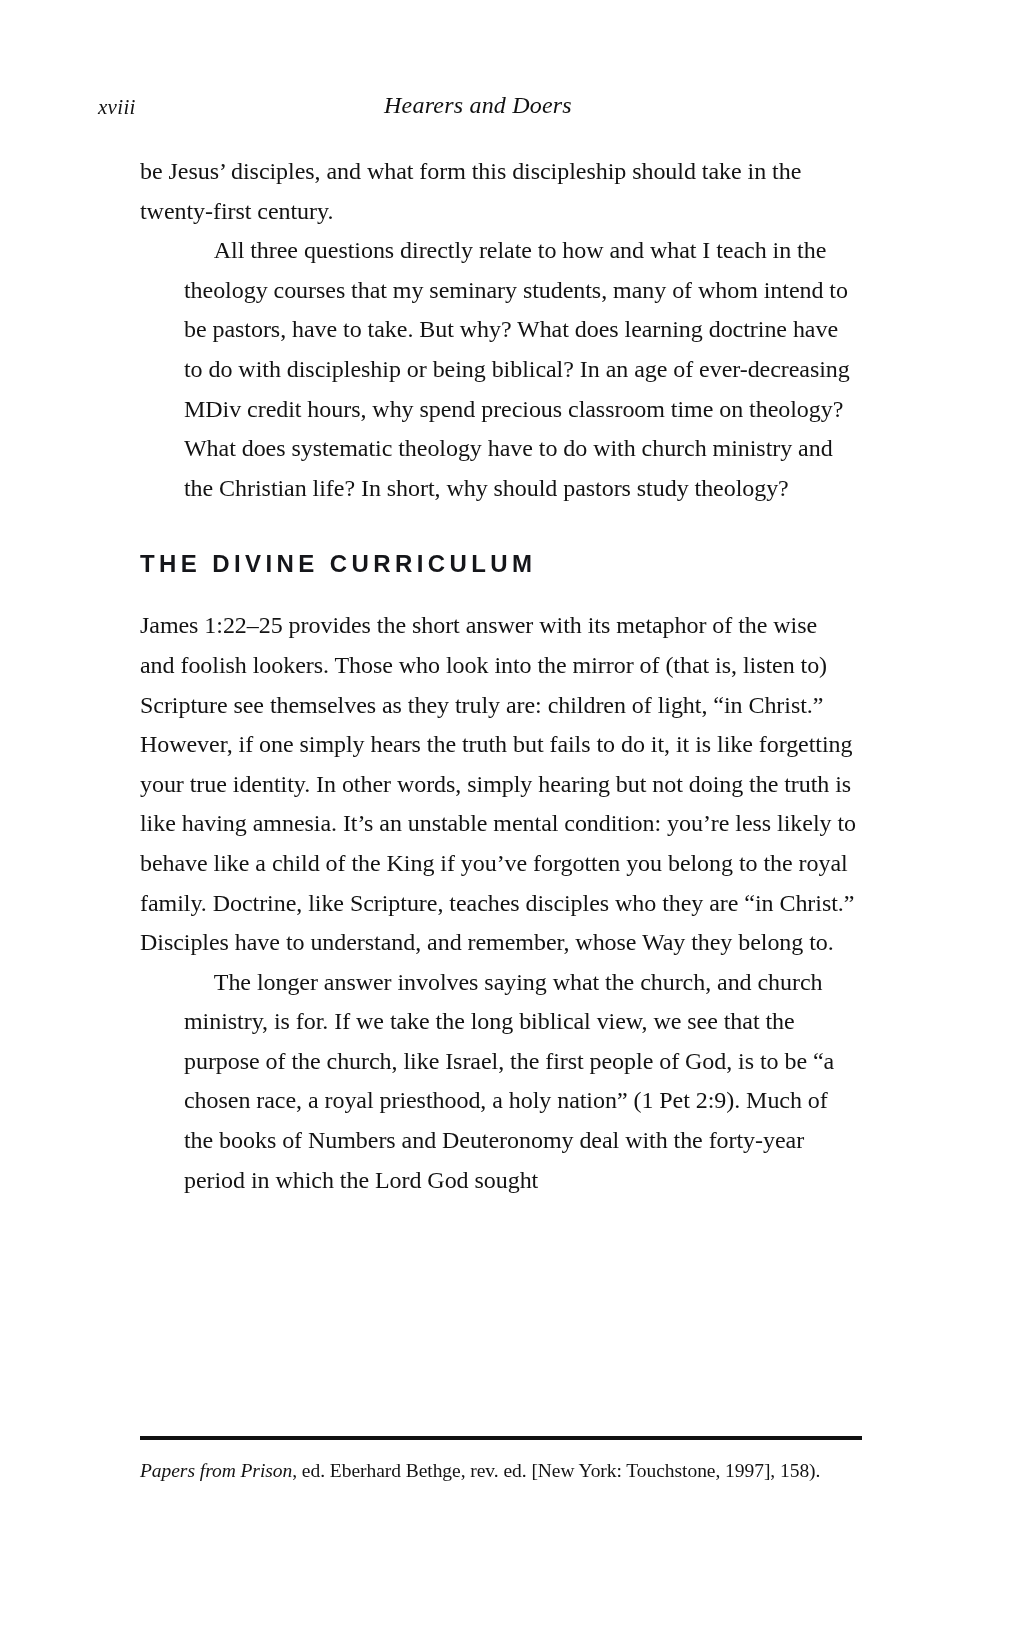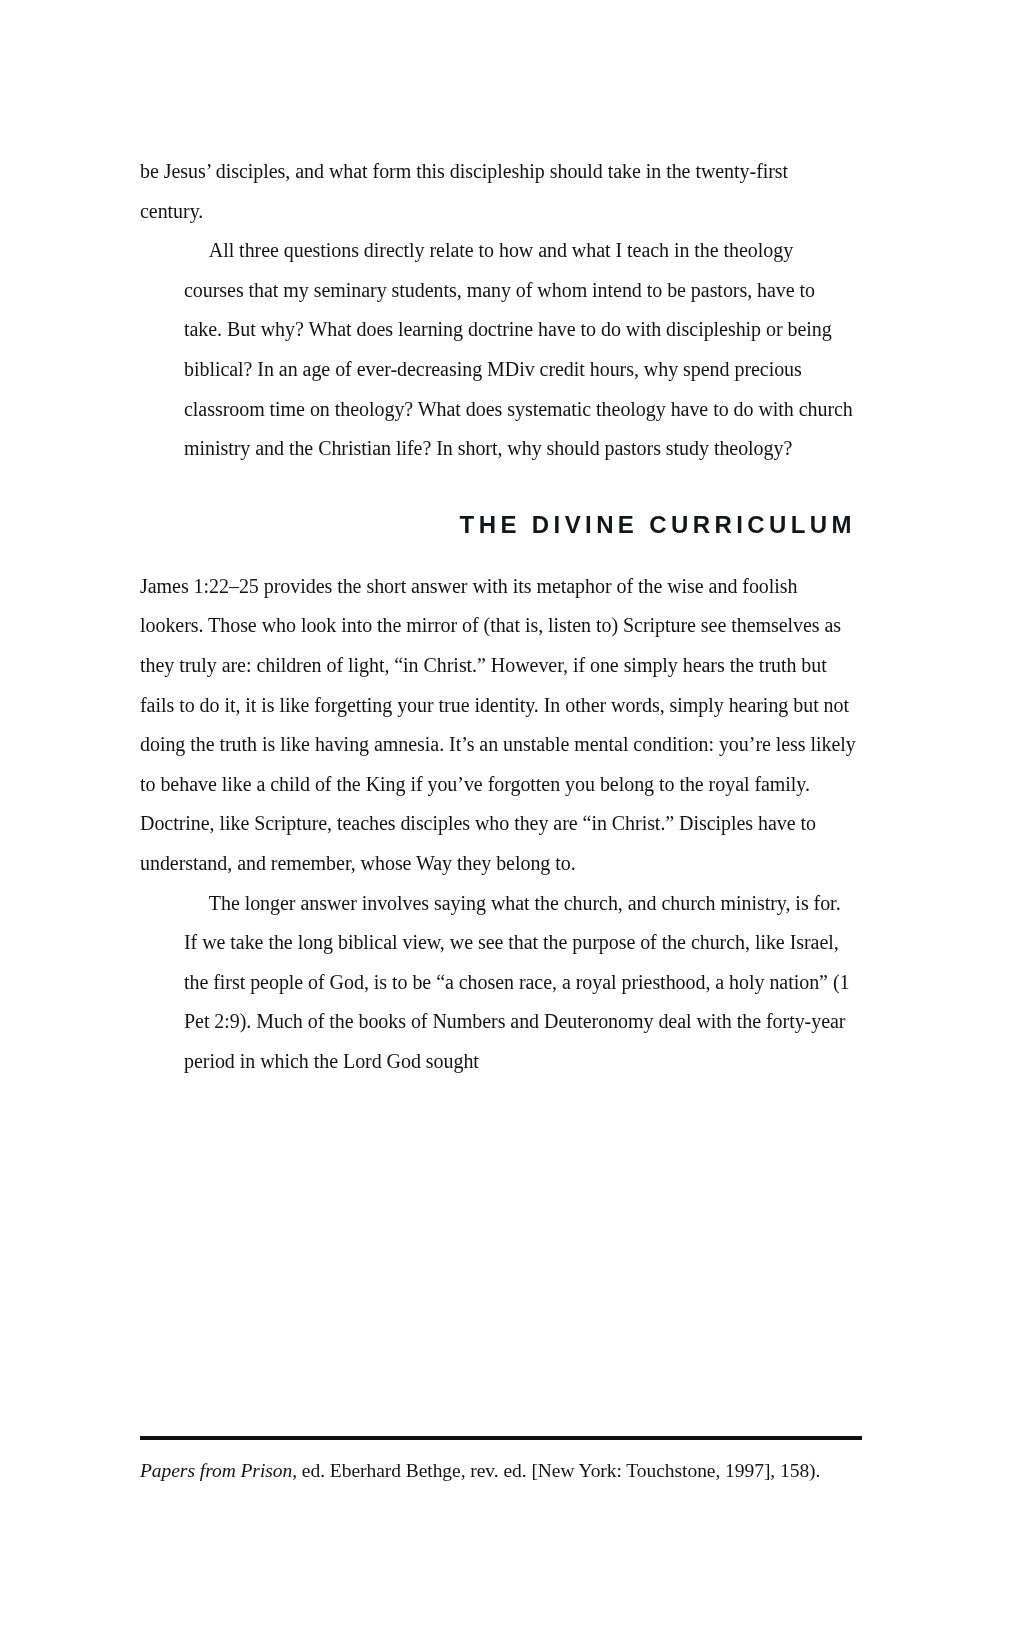--- a/index.html
+++ b/index.html
@@ -56,35 +56,35 @@
   
   .textblock {
     position: absolute;
     left: 140px;
     top: 152px;
     width: 716px;
   }
 
   .para {
     margin: 0;
-    font-size: 20px;
+    font-size: 24px;
     line-height: 39.6px;
     color: #131313;
     letter-spacing: -0.05px;
     white-space: pre-wrap;
   }
   .para.indent {
     text-indent: 0;
     margin-left: 44px;
   }
 
   .section-head {
     margin: 0;
     padding: 0;
-    text-align: right;
+    text-align: left;
     font-family: "Liberation Sans", "DejaVu Sans", sans-serif;
     font-weight: bold;
     font-size: 24px;
     letter-spacing: 4.4px;
     color: #15161a;
     line-height: 1;
     padding-top: 44px;
     padding-bottom: 30px;
   }
 
@@ -112,20 +112,24 @@
   .footnote-text i {
     font-style: italic;
     margin-top: 45px;
   }
 </style>
 </head>
 <body>
 
 <div class="page">
 
+  <div class="runhead">
+    <span class="folio">xviii</span>
+    <span class="runtitle">Hearers and Doers</span>
+  </div>
 
   <div class="textblock">
 
     <p class="para">be Jesus’ disciples, and what form this discipleship should take in the twenty-first century.</p>
 
     <p class="para indent">     All three questions directly relate to how and what I teach in the theology courses that my seminary students, many of whom intend to be pastors, have to take. But why? What does learning doctrine have to do with discipleship or being biblical? In an age of ever-decreasing MDiv credit hours, why spend precious classroom time on theology? What does systematic theology have to do with church ministry and the Christian life? In short, why should pastors study theology?</p>
 
     <h2 class="section-head">THE DIVINE CURRICULUM</h2>
 
     <p class="para">James 1:22–25 provides the short answer with its metaphor of the wise and foolish lookers. Those who look into the mirror of (that is, listen to) Scripture see themselves as they truly are: children of light, “in Christ.” However, if one simply hears the truth but fails to do it, it is like forgetting your true identity. In other words, simply hearing but not doing the truth is like having amnesia. It’s an unstable mental condition: you’re less likely to behave like a child of the King if you’ve forgotten you belong to the royal family. Doctrine, like Scripture, teaches disciples who they are “in Christ.” Disciples have to understand, and remember, whose Way they belong to.</p>

